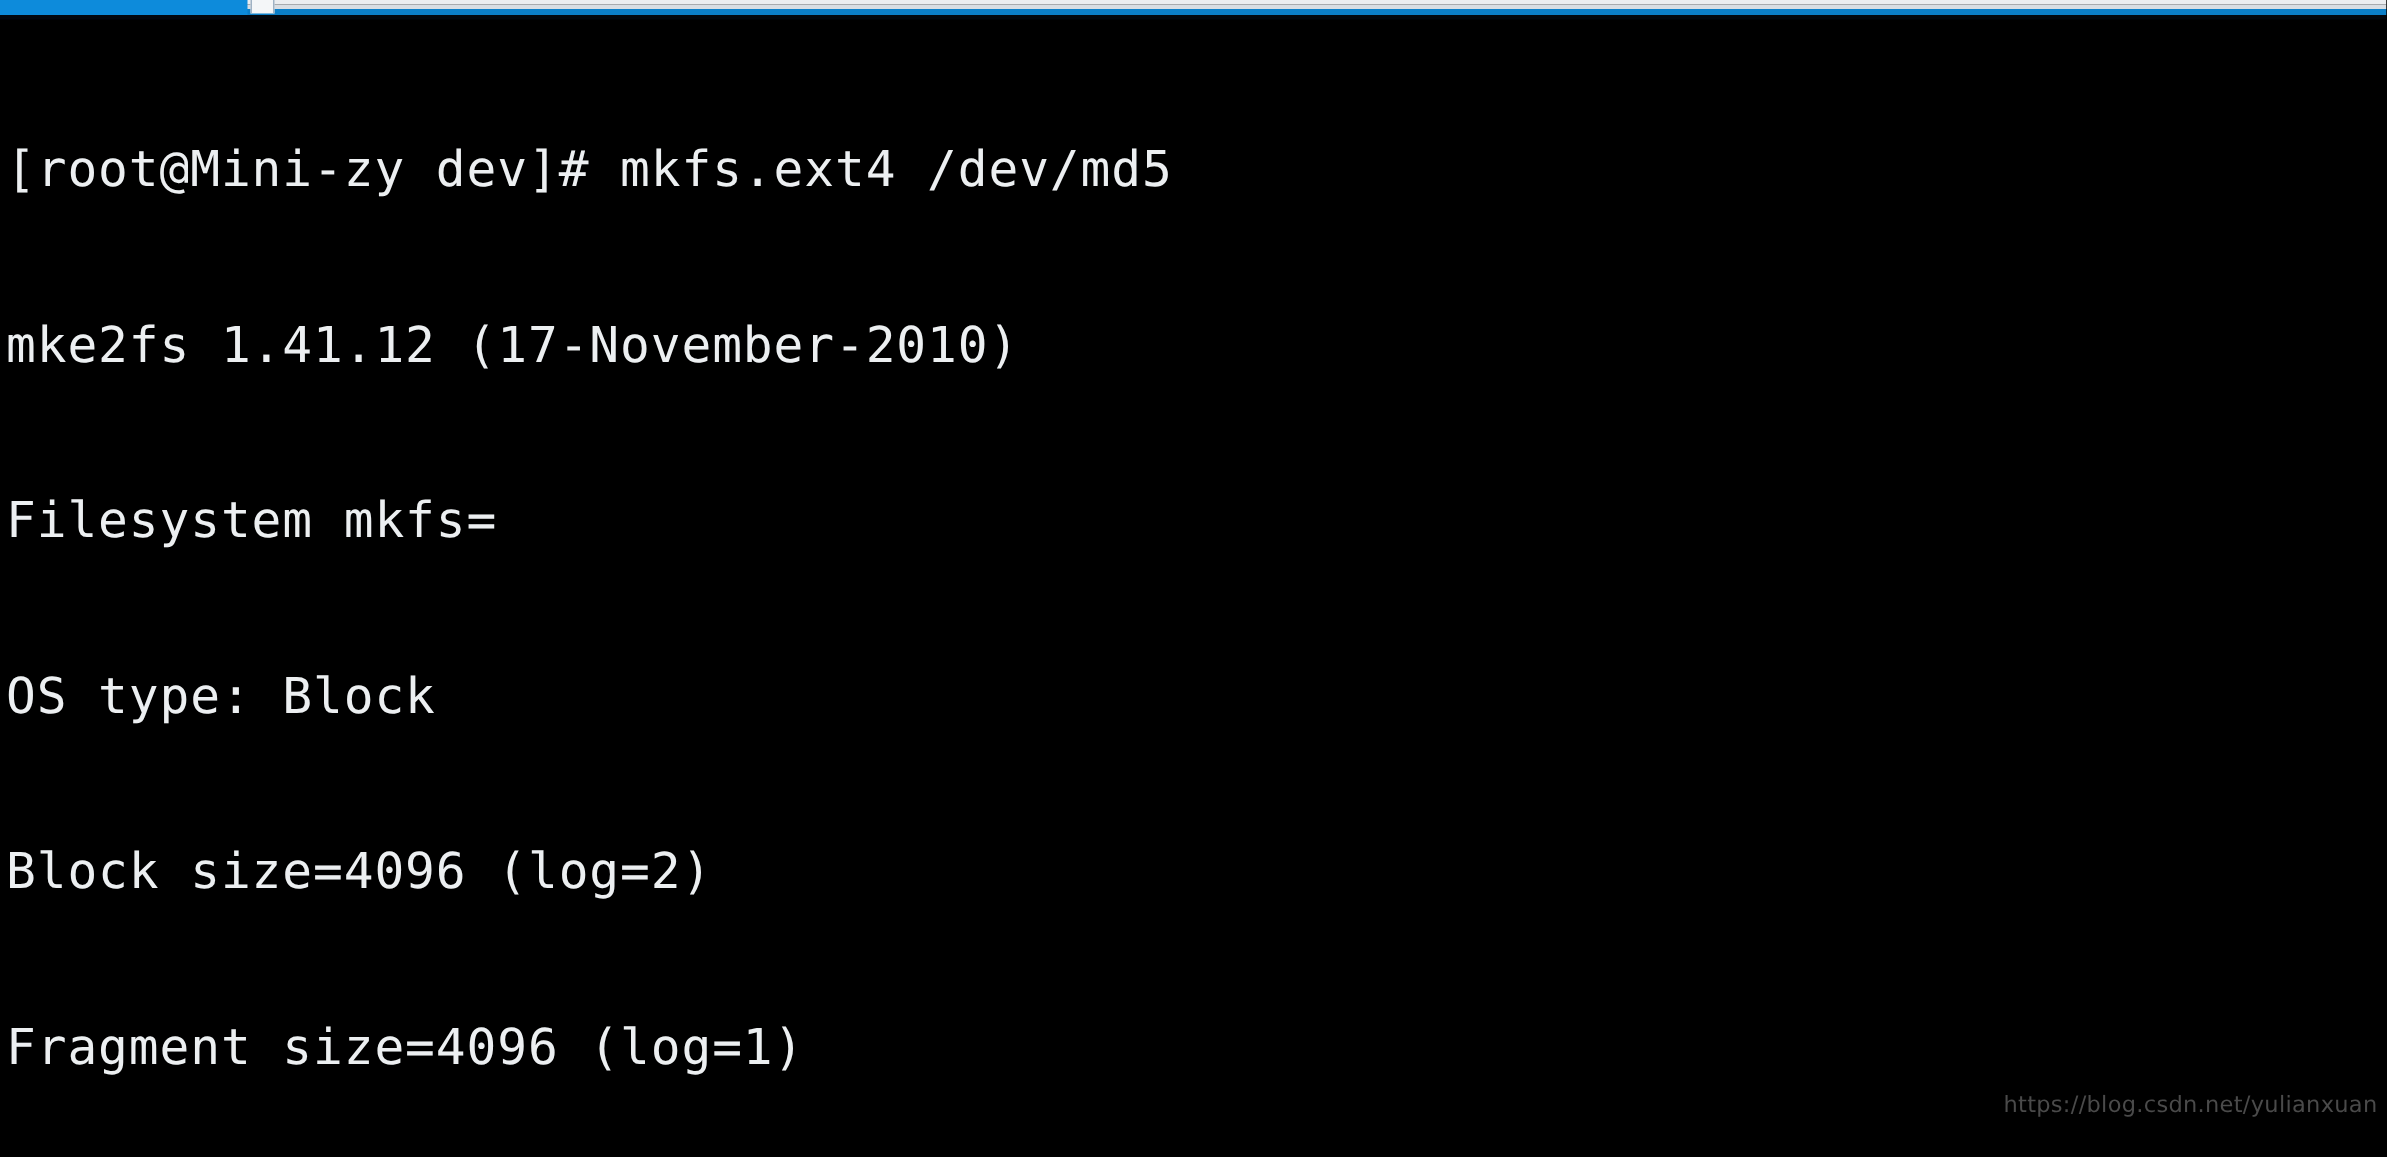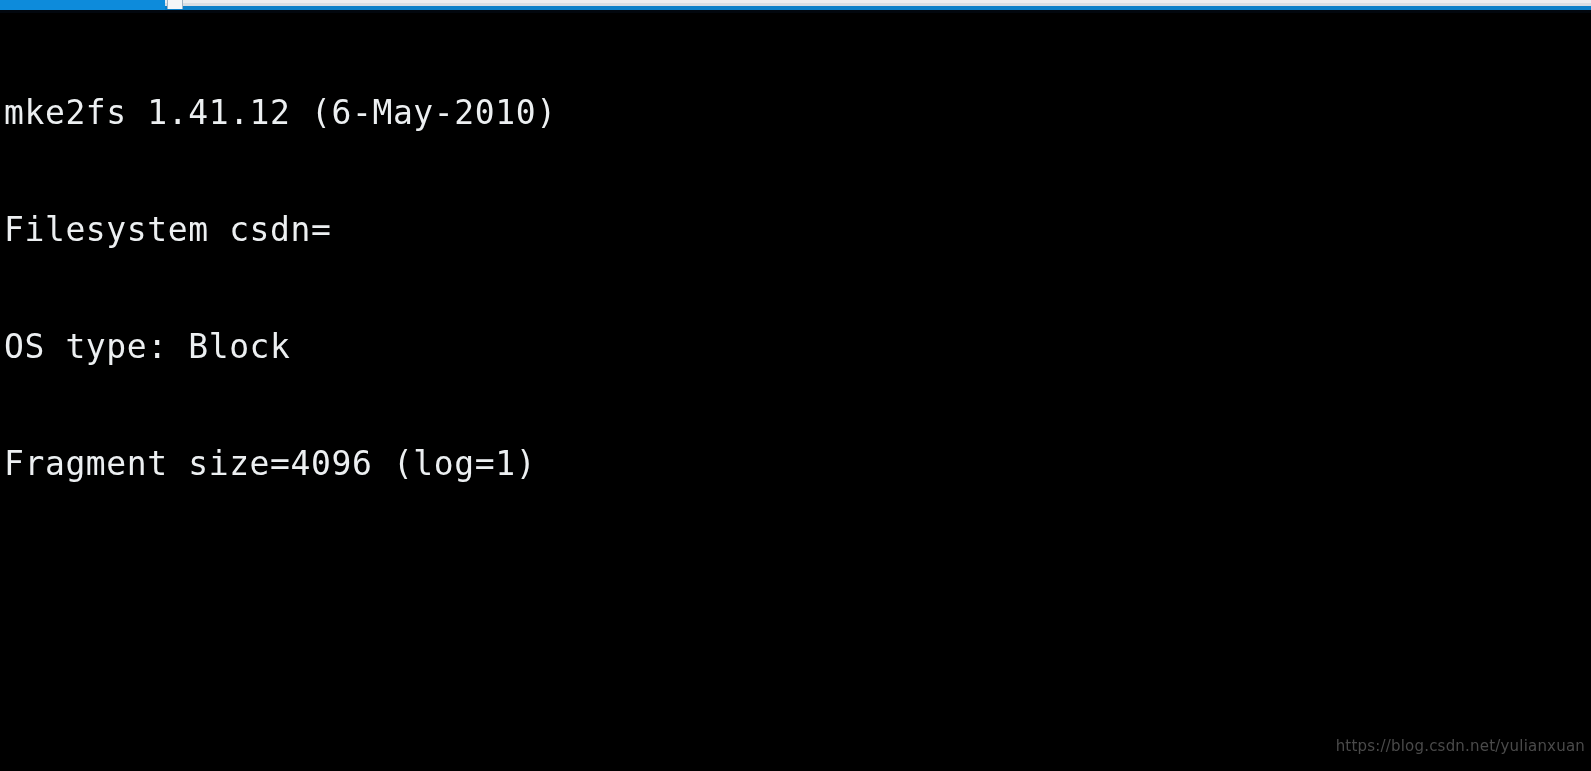--- a/index.html
+++ b/index.html
@@ -91,21 +91,21 @@
   .line {
     white-space: pre;
     height: 39px;
     color: #eceff1;
   }
 
   
   #watermark {
     position: absolute;
     right: 6px;
-    bottom: 16px;
+    bottom: 26px;
     color: #4a4a4a;
     font-family: "DejaVu Sans", "Liberation Sans", sans-serif;
     font-size: 15px;
     letter-spacing: 0.2px;
     white-space: nowrap;
   }
 </style>
 </head>
 <body>
 
@@ -114,23 +114,25 @@
   <div id="topbar">
     <div class="track-top-white"></div>
     <div class="track-mid"></div>
     <div class="track-rule"></div>
     <div class="track-bottom"></div>
     <div class="scroll-thumb"></div>
     <div class="thumb-notch"></div>
   </div>
 
   <div id="terminal">
-    <div class="line">mke2fs 1.41.12 (6-May-2010)</div>
-    <div class="line">Filesystem csdn=</div>
+    <div class="line">[root@Mini-zy dev]# mkfs.ext4 /dev/md5</div>
+    <div class="line">mke2fs 1.41.12 (17-November-2010)</div>
+    <div class="line">Filesystem mkfs=</div>
     <div class="line">OS type: Block</div>
+    <div class="line">Block size=4096 (log=2)</div>
     <div class="line">Fragment size=4096 (log=1)</div>
     
     
     
     
     
     
     
     
     

